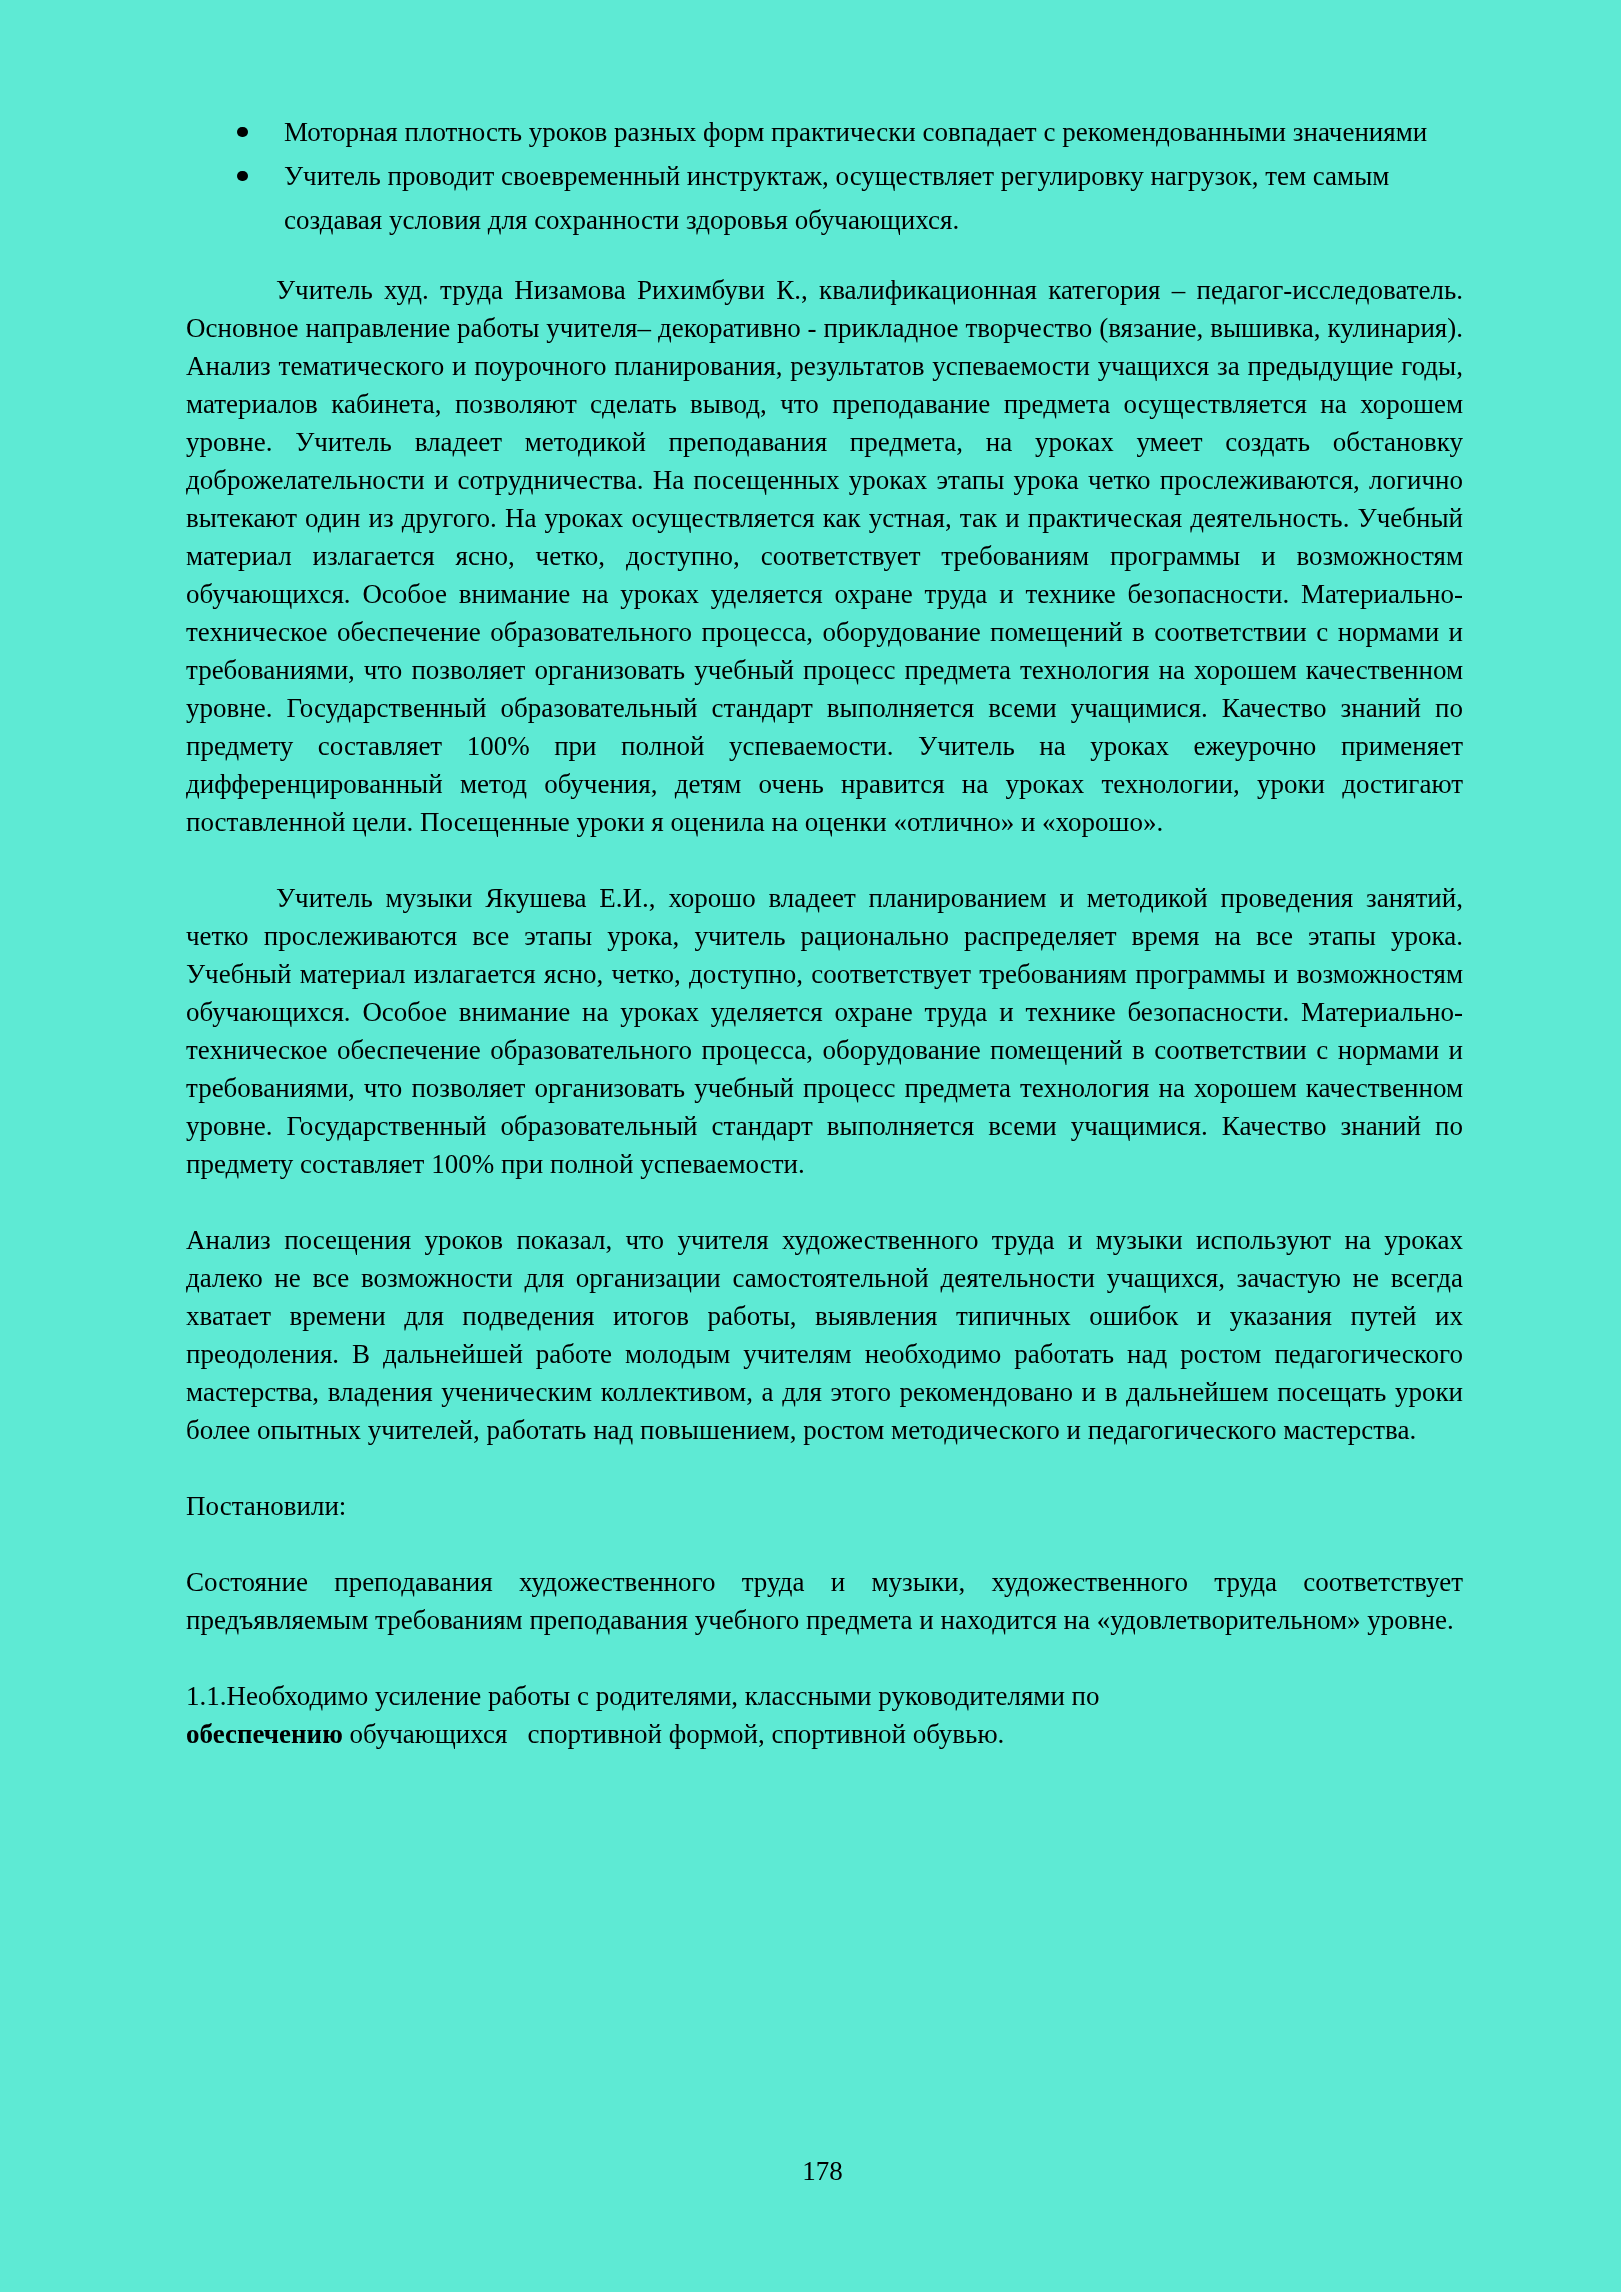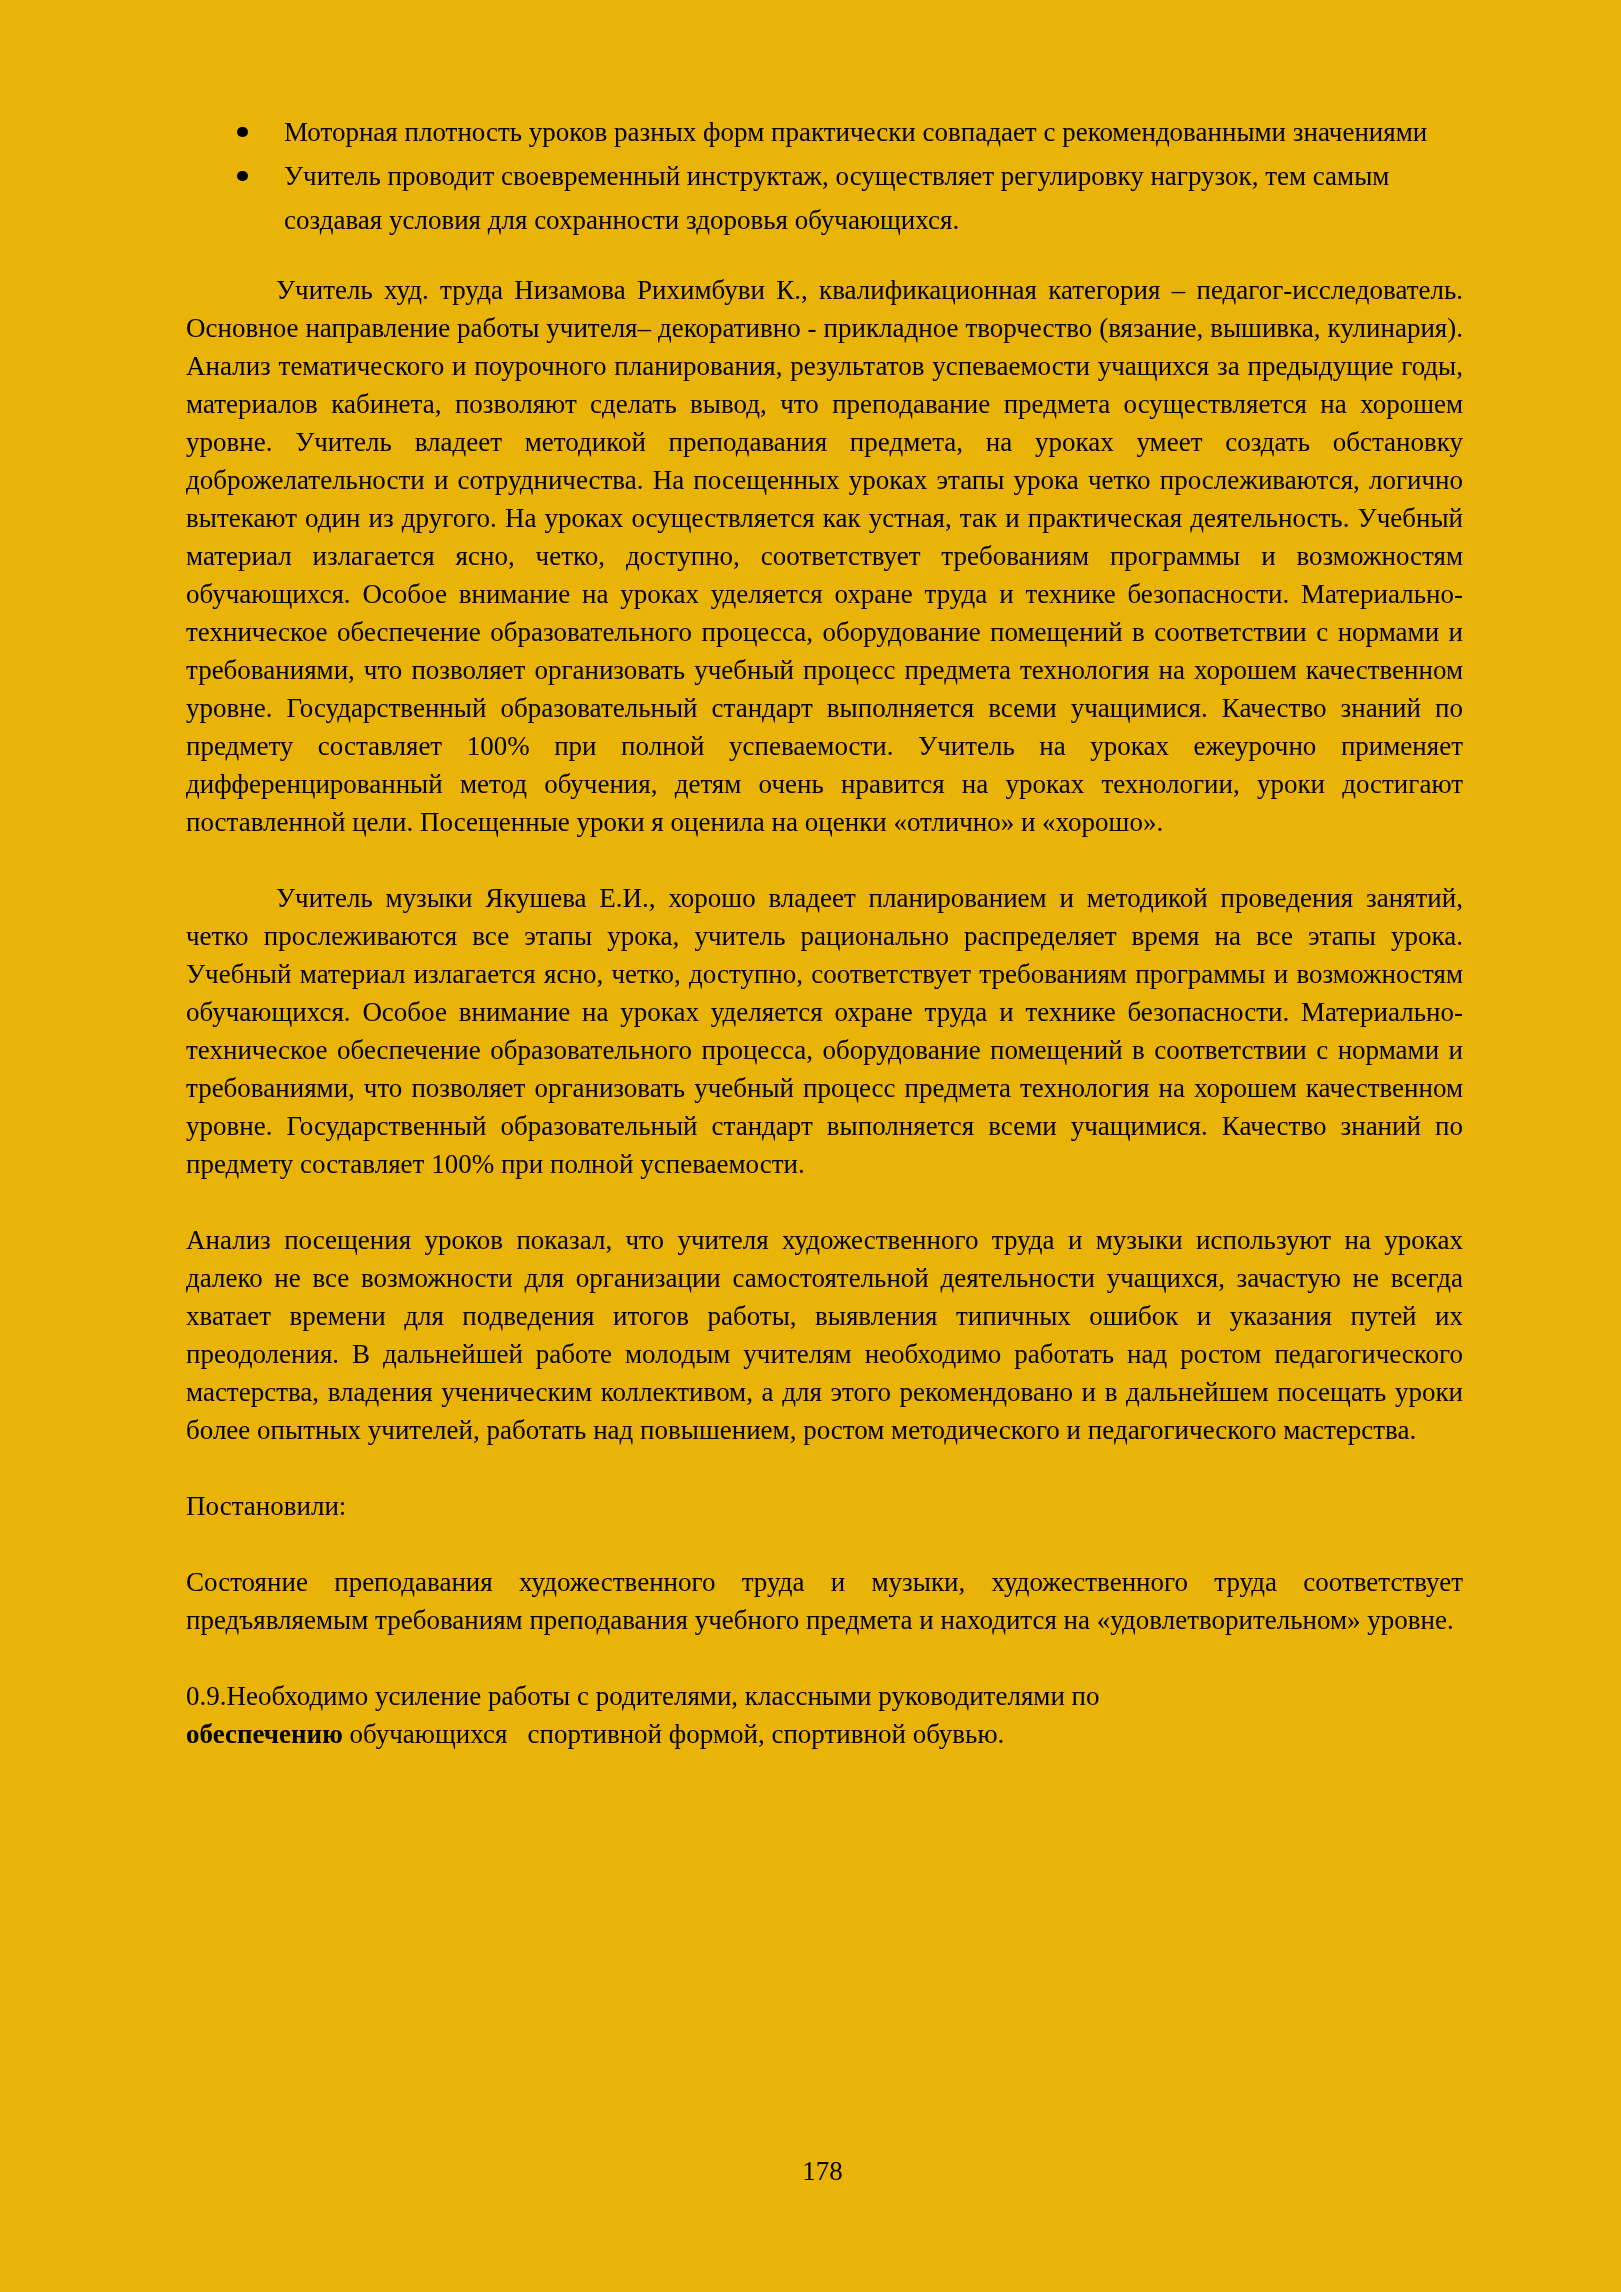--- a/index.html
+++ b/index.html
@@ -1,20 +1,20 @@
 <!DOCTYPE html>
 <html><head>
 <meta charset="utf-8">
 <style>
   html, body { margin: 0; padding: 0; background: #ffffff; }
   .page {
     position: relative;
     width: 1621px;
     height: 2293px;
-    background: #eab308;
+    background: #5eead4;
     color: #000000;
     font-family: "Liberation Serif", "DejaVu Serif", serif;
     box-sizing: border-box;
     padding: 110px 158px 0 186px;
     overflow: hidden;
   }
   ul.bullet-list {
     margin: 0;
     padding: 0;
     list-style: none;
@@ -82,20 +82,20 @@
 
   <p class="body indent">Учитель музыки Якушева Е.И., хорошо владеет планированием и методикой проведения занятий, четко прослеживаются все этапы урока, учитель рационально распределяет время на все этапы урока. Учебный материал излагается ясно, четко, доступно, соответствует требованиям программы и возможностям обучающихся. Особое внимание на уроках уделяется охране труда и технике безопасности. Материально-техническое обеспечение образовательного процесса, оборудование помещений в соответствии с нормами и требованиями, что позволяет организовать учебный процесс предмета технология на хорошем качественном уровне. Государственный образовательный стандарт выполняется всеми учащимися. Качество знаний по предмету составляет 100% при полной успеваемости.</p>
 
   <p class="body">Анализ посещения уроков показал, что учителя художественного труда и музыки используют на уроках далеко не все возможности для организации самостоятельной деятельности учащихся, зачастую не всегда хватает времени для подведения итогов работы, выявления типичных ошибок и указания путей их преодоления. В дальнейшей работе молодым учителям необходимо работать над ростом педагогического мастерства, владения ученическим коллективом, а для этого рекомендовано и в дальнейшем посещать уроки более опытных учителей, работать над повышением, ростом методического и педагогического мастерства.</p>
 
   <p class="body left">Постановили:</p>
 
   <p class="body">Состояние преподавания художественного труда и музыки, художественного труда соответствует предъявляемым требованиям преподавания учебного предмета и находится на «удовлетворительном» уровне.</p>
 
   <p class="resolution">
-    <span>0.9.Необходимо усиление работы с родителями, классными руководителями по </span><br>
+    <span>1.1.Необходимо усиление работы с родителями, классными руководителями по </span><br>
     <b>обеспечению</b><span class="pre"> обучающихся   спортивной формой, спортивной обувью.</span>
   </p>
 
   <div class="page-number">178</div>
 
 </div>
 
 
 </body></html>

